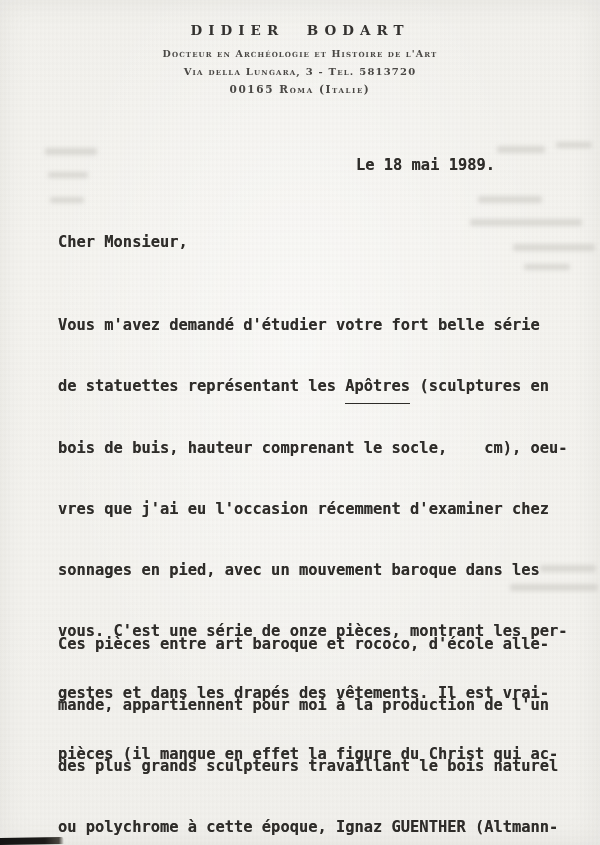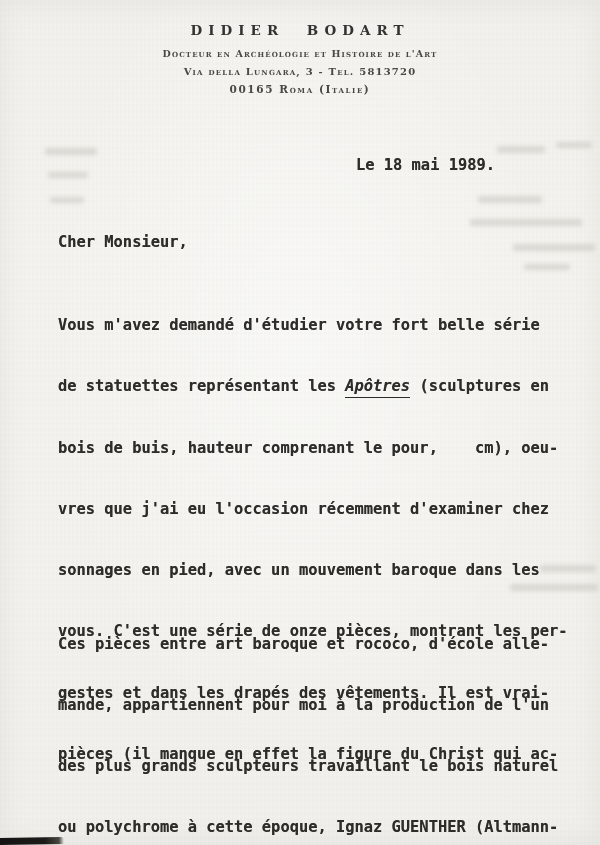--- a/index.html
+++ b/index.html
@@ -71,22 +71,21 @@
   .para .line {
     height: 25.3px;
     line-height: 25.3px;
     white-space: pre;
   }
   .para1 { top: 277px; }
   .para2 { top: 596px; }
   .para2 .line { height: 24.9px; line-height: 24.9px; }
   .u {
     border-bottom: 1.5px solid #2e2c29;
-    padding-bottom: 2px;
-    font-style: italic;
+    padding-bottom: 8px;
   }
 
   
   .smudge {
     position: absolute;
     background: #c2c0ba;
     opacity: 0.5;
     filter: blur(2.2px);
     border-radius: 2px;
     pointer-events: none;
@@ -115,21 +114,21 @@
     <div class="lh-sub lh-city">00165 Roma (Italie)</div>
   </div>
 
   <div class="tw date">Le 18 mai 1989.</div>
 
   <div class="tw salutation">Cher Monsieur,</div>
 
   <div class="tw para para1">
     <div class="line">Vous m'avez demandé d'étudier votre fort belle série</div>
     <div class="line"><span>de statuettes représentant les </span><span class="u">Apôtres</span><span> (sculptures en</span></div>
-    <div class="line">bois de buis, hauteur comprenant le pour,    cm), oeu-</div>
+    <div class="line">bois de buis, hauteur comprenant le socle,    cm), oeu-</div>
     <div class="line">vres que j'ai eu l'occasion récemment d'examiner chez</div>
     <div class="line">sonnages en pied, avec un mouvement baroque dans les</div>
     <div class="line">vous. C'est une série de onze pièces, montrant les per-</div>
     <div class="line">gestes et dans les drapés des vêtements. Il est vrai-</div>
     <div class="line">pièces (il manque en effet la figure du Christ qui ac-</div>
     
     
     
   </div>
 

